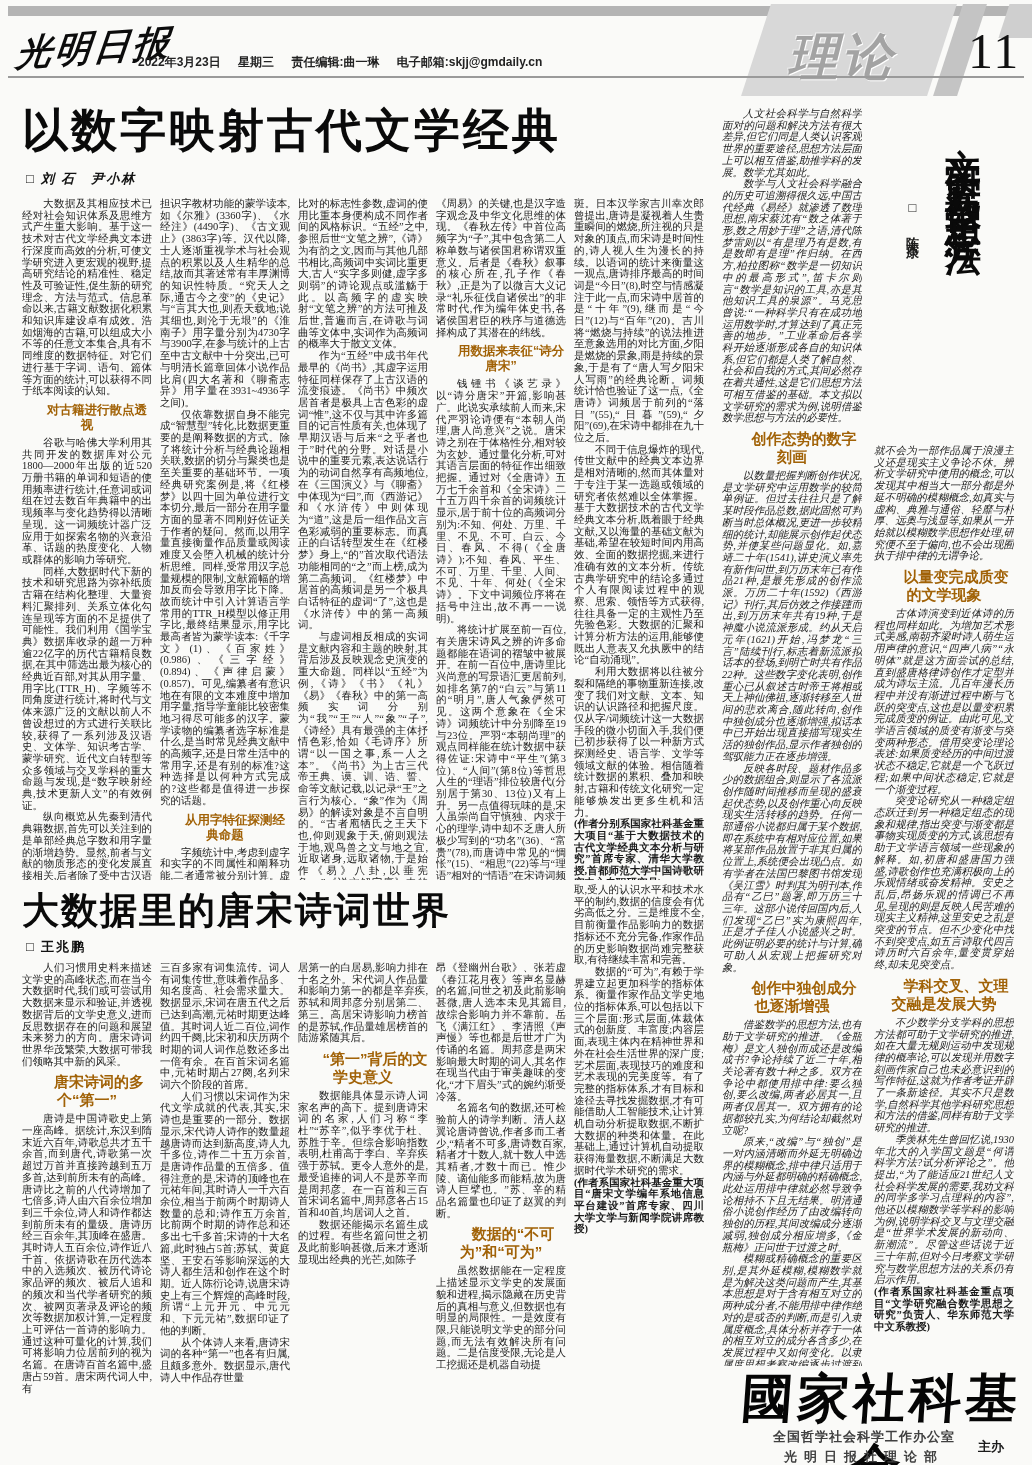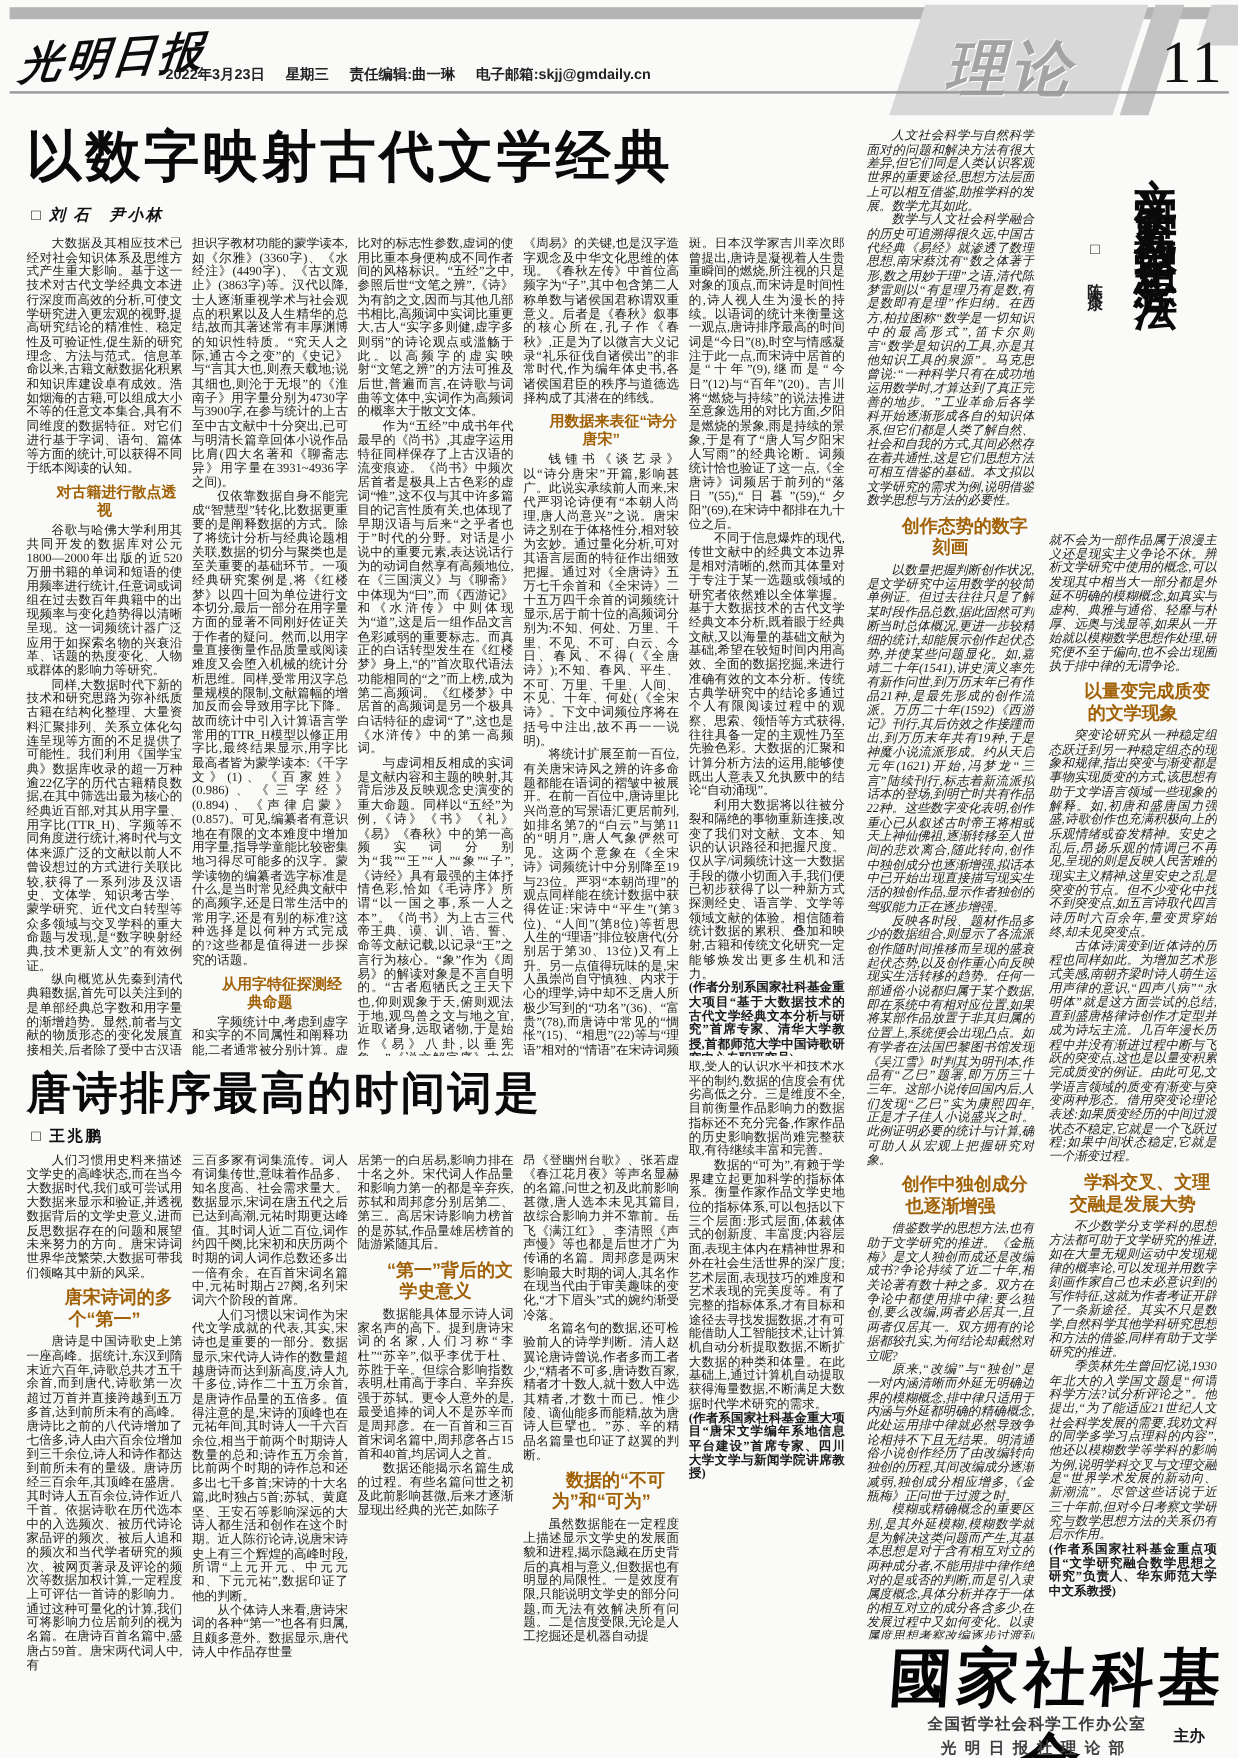--- a/index.html
+++ b/index.html
@@ -119,32 +119,32 @@
           <p class="para kai">以数量把握判断创作状况,是文学研究中运用数学的较简单例证。但过去往往只是了解某时段作品总数,据此固然可判断当时总体概况,更进一步较精细的统计,却能展示创作起伏态势,并使某些问题显化。如,嘉靖二十年(1541),讲史演义率先有新作问世,到万历末年已有作品21种,是最先形成的创作流派。万历二十年(1592)《西游记》刊行,其后仿效之作接踵而出,到万历末年共有19种,于是神魔小说流派形成。约从天启元年(1621)开始,冯梦龙“三言”陆续刊行,标志着新流派拟话本的登场,到明亡时共有作品22种。这些数字变化表明,创作重心已从叙述古时帝王将相或天上神仙佛祖,逐渐转移至人世间的悲欢离合,随此转向,创作中独创成分也逐渐增强,拟话本中已开始出现直接描写现实生活的独创作品,显示作者独创的驾驭能力正在逐步增强。</p>
           <p class="para kai">反映各时段、题材作品多少的数据组合,则显示了各流派创作随时间推移而呈现的盛衰起伏态势,以及创作重心向反映现实生活转移的趋势。任何一部通俗小说都归属于某个数据,即在系统中有相对应位置,如果将某部作品放置于非其归属的位置上,系统便会出现凸点。如有学者在法国巴黎图书馆发现《吴江雪》时判其为明刊本,作品有“乙巳”题署,即万历三十三年。这部小说传回国内后,人们发现“乙巳”实为康熙四年,正是才子佳人小说盛兴之时。此例证明必要的统计与计算,确可助人从宏观上把握研究对象。</p>
           <div class="sh">创作中独创成分也逐渐增强</div>
           <p class="para kai">借鉴数学的思想方法,也有助于文学研究的推进。《金瓶梅》是文人独创而成还是改编成书?争论持续了近二十年,相关论著有数十种之多。双方在争论中都使用排中律:要么独创,要么改编,两者必居其一,且两者仅居其一。双方拥有的论据都较扎实,为何结论却截然对立呢?</p>
           <p class="para kai">原来,“改编”与“独创”是一对内涵清晰而外延无明确边界的模糊概念,排中律只适用于内涵与外延都明确的精确概念,此处运用排中律就必然导致争论相持不下且无结果。明清通俗小说创作经历了由改编转向独创的历程,其间改编成分逐渐减弱,独创成分相应增多,《金瓶梅》正问世于过渡之时。</p>
           <p class="para kai">模糊或精确概念的重要区别,是其外延模糊,模糊数学就是为解决这类问题而产生,其基本思想是对于含有相互对立的两种成分者,不能用排中律作绝对的是或否的判断,而是引入隶属度概念,具体分析并存于一体的相互对立的成分各含多少,在发展过程中又如何变化。以隶属度思想考察改编逐步过渡到独创的历程,人们</p>
         </div>
         <div class="col" style="left: 152px; top: 337px; width: 140px; height: 921px;">
           <p class="para kai cont">就不会为一部作品属于浪漫主义还是现实主义争论不休。辨析文学研究中使用的概念,可以发现其中相当大一部分都是外延不明确的模糊概念,如真实与虚构、典雅与通俗、轻靡与朴厚、远奥与浅显等,如果从一开始就以模糊数学思想作处理,研究便不至于偏向,也不会出现囿执于排中律的无谓争论。</p>
           <div class="sh">以量变完成质变的文学现象</div>
+          <p class="para kai">古体诗演变到近体诗的历程也同样如此。为增加艺术形式美感,南朝齐梁时诗人萌生运用声律的意识,“四声八病”“永明体”就是这方面尝试的总结,直到盛唐格律诗创作才定型并成为诗坛主流。几百年漫长历程中并没有渐进过程中断与飞跃的突变点,这也是以量变积累完成质变的例证。由此可见,文学语言领域的质变有渐变与突变两种形态。借用突变论理论表述:如果质变经历的中间过渡状态不稳定,它就是一个飞跃过程;如果中间状态稳定,它就是一个渐变过程。</p>
           <p class="para kai">突变论研究从一种稳定组态跃迁到另一种稳定组态的现象和规律,指出突变与渐变都是事物实现质变的方式,该思想有助于文学语言领域一些现象的解释。如,初唐和盛唐国力强盛,诗歌创作也充满积极向上的乐观情绪或奋发精神。安史之乱后,昂扬乐观的情调已不再见,呈现的则是反映人民苦难的现实主义精神,这里安史之乱是突变的节点。但不少变化中找不到突变点,如五言诗取代四言诗历时六百余年,量变贯穿始终,却未见突变点。</p>
-          <p class="para kai">古体诗演变到近体诗的历程也同样如此。为增加艺术形式美感,南朝齐梁时诗人萌生运用声律的意识,“四声八病”“永明体”就是这方面尝试的总结,直到盛唐格律诗创作才定型并成为诗坛主流。几百年漫长历程中并没有渐进过程中断与飞跃的突变点,这也是以量变积累完成质变的例证。由此可见,文学语言领域的质变有渐变与突变两种形态。借用突变论理论表述:如果质变经历的中间过渡状态不稳定,它就是一个飞跃过程;如果中间状态稳定,它就是一个渐变过程。</p>
           <div class="sh">学科交叉、文理交融是发展大势</div>
           <p class="para kai">不少数学分支学科的思想方法都可助于文学研究的推进,如在大量无规则运动中发现规律的概率论,可以发现并用数字刻画作家自己也未必意识到的写作特征,这就为作者考证开辟了一条新途径。其实不只是数学,自然科学其他学科研究思想和方法的借鉴,同样有助于文学研究的推进。</p>
           <p class="para kai">季羡林先生曾回忆说,1930年北大的入学国文题是“何谓科学方法?试分析评论之”。他提出,“为了能适应21世纪人文社会科学发展的需要,我劝文科的同学多学习点理科的内容”,他还以模糊数学等学科的影响为例,说明学科交叉与文理交融是“世界学术发展的新动向、新潮流”。尽管这些话说于近三十年前,但对今日考察文学研究与数学思想方法的关系仍有启示作用。</p>
           <p class="para note cont">(作者系国家社科基金重点项目“文学研究融合数学思想之研究”负责人、华东师范大学中文系教授)</p>
         </div>
       </div>
   </div>
 
   <div class="a3">
-    <div class="h3a">唐诗排序最高的时间词是</div>
+    <div class="h3a">大数据里的唐宋诗词世界</div>
     <div class="byline" style="left:26px;top:938px;">□ 王兆鹏</div>
     <div class="colhost a3" style="left:22px;top:884px;width:692px;height:576px;">
         <div class="col" style="left: 0px; top: 78px; width: 130px; height: 498px;">
           <p class="para">人们习惯用史料来描述文学史的高峰状态,而在当今大数据时代,我们或可尝试用大数据来显示和验证,并透视数据背后的文学史意义,进而反思数据存在的问题和展望未来努力的方向。唐宋诗词世界华茂繁荣,大数据可带我们领略其中新的风采。</p>
           <div class="sh">唐宋诗词的多个“第一”</div>
           <p class="para">唐诗是中国诗歌史上第一座高峰。据统计,东汉到隋末近六百年,诗歌总共才五千余首,而到唐代,诗歌第一次超过万首并直接跨越到五万多首,达到前所未有的高峰。唐诗比之前的八代诗增加了七倍多,诗人由六百余位增加到三千余位,诗人和诗作都达到前所未有的量级。唐诗历经三百余年,其顶峰在盛唐。其时诗人五百余位,诗作近八千首。依据诗歌在历代选本中的入选频次、被历代诗论家品评的频次、被后人追和的频次和当代学者研究的频次、被网页著录及评论的频次等数据加权计算,一定程度上可评估一首诗的影响力。通过这种可量化的计算,我们可将影响力位居前列的视为名篇。在唐诗百首名篇中,盛唐占59首。唐宋两代词人中,有</p>
         </div>
         <div class="col" style="left: 138px; top: 78px; width: 130px; height: 498px;">
           <p class="para cont">三百多家有词集流传。词人有词集传世,意味着作品多、知名度高、社会需求量大。数据显示,宋词在唐五代之后已达到高潮,元祐时期更达峰值。其时词人近二百位,词作约四千阕,比宋初和庆历两个时期的词人词作总数还多出一倍有余。在百首宋词名篇中,元祐时期占27阕,名列宋词六个阶段的首席。</p>
           <p class="para">人们习惯以宋词作为宋代文学成就的代表,其实,宋诗也是重要的一部分。数据显示,宋代诗人诗作的数量超越唐诗而达到新高度,诗人九千多位,诗作二十五万余首,是唐诗作品量的五倍多。值得注意的是,宋诗的顶峰也在元祐年间,其时诗人一千六百余位,相当于前两个时期诗人数量的总和;诗作五万余首,比前两个时期的诗作总和还多出七千多首;宋诗的十大名篇,此时独占5首;苏轼、黄庭坚、王安石等影响深远的大诗人都生活和创作在这个时期。近人陈衍论诗,说唐宋诗史上有三个辉煌的高峰时段,所谓“上元开元、中元元和、下元元祐”,数据印证了他的判断。</p>

